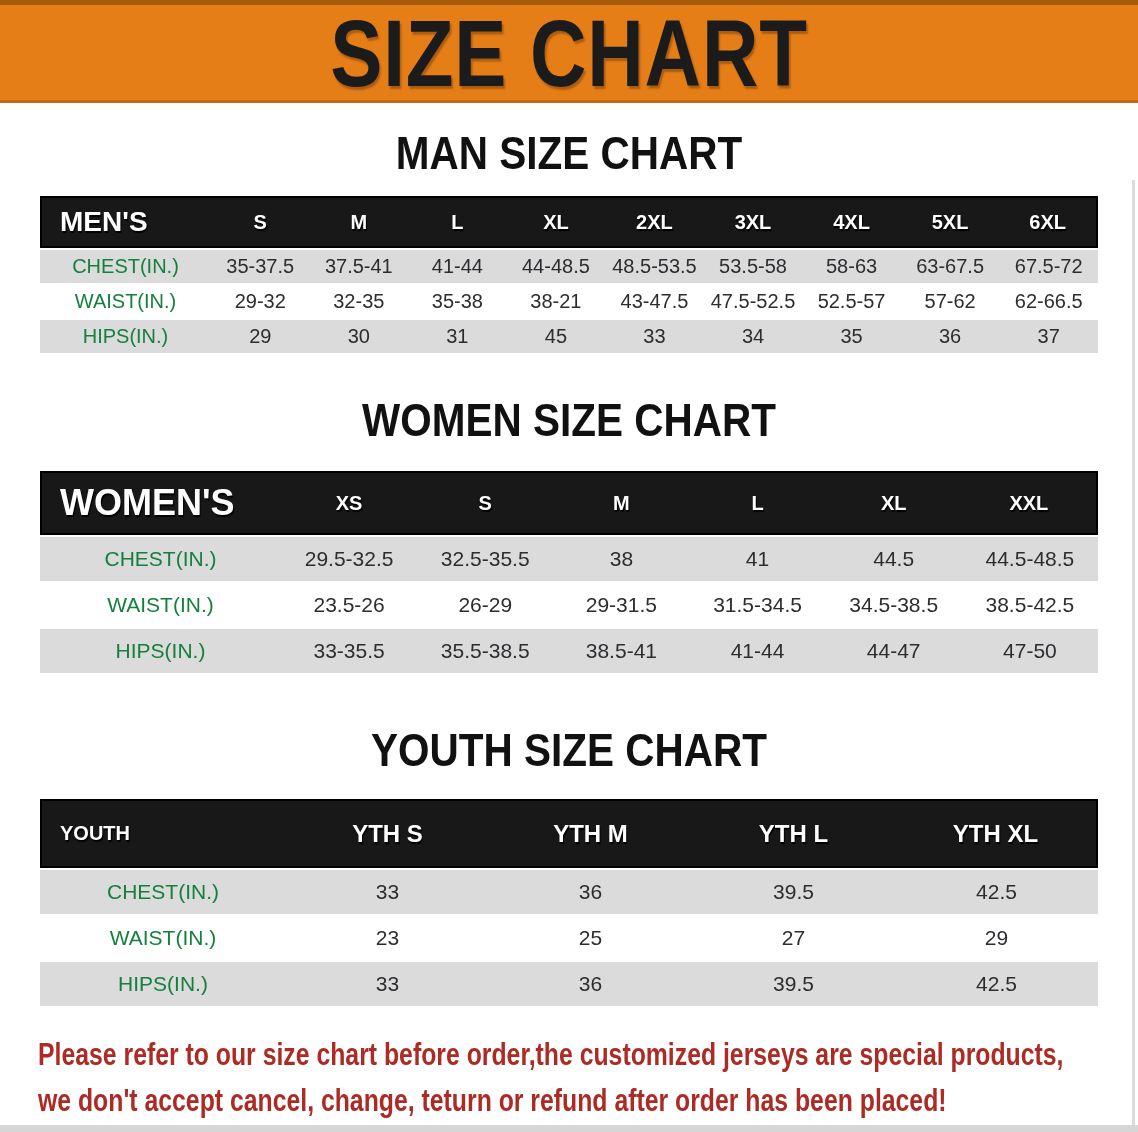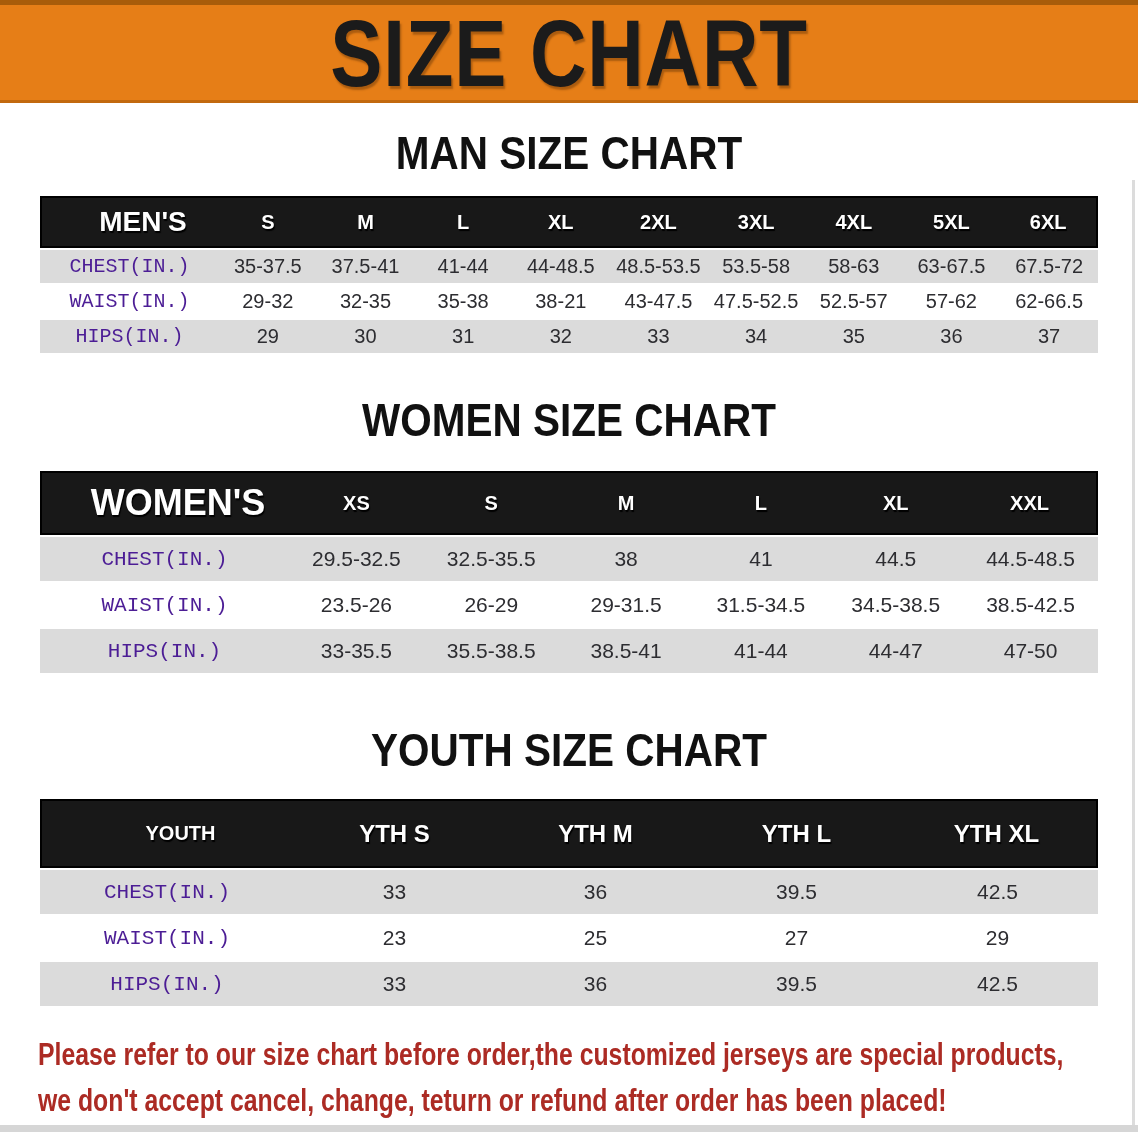--- a/index.html
+++ b/index.html
@@ -44,24 +44,24 @@
     border-collapse: separate; border-spacing: 0 2px;
     table-layout: fixed; text-align: center;
   }
   .size-table th {
     background: var(--header-bg, #181818);
     color: #fff; font-weight: bold;
     border-top: 2px solid #000; border-bottom: 2px solid #000;
     text-shadow: 1px 2px 1px #000;
     overflow: hidden;
   }
-  .size-table th:first-child { border-left: 2px solid #000; text-align: center; padding-left: 26px; margin-left: 28px; }
+  .size-table th:first-child { border-left: 2px solid #000; text-align: left; padding-left: 18px; margin-left: 28px; }
   .size-table th:last-child  { border-right: 2px solid #000; }
   .size-table td { color: #2d2d31; overflow: hidden; }
-  .size-table td:first-child { color: #4c1d95; font-family: Liberation Mono, monospace; }
+  .size-table td:first-child { color: #15803d; }
   .size-table tbody tr:nth-child(odd) td { background: var(--row-gray, #DBDBDB); }
   .size-table tbody tr:nth-child(even) td { background: #ffffff; }
 
   .men   { margin-top: 14px; }
   .men th  { height: 46px; font-size: 20px; }
   .men th:first-child { font-size: 28px; width: 150px; }
   .men td  { height: 31px; font-size: 20px; }
 
   .women { margin-top: 22px; }
   .women th { height: 58px; font-size: 20px; }
@@ -144,21 +144,21 @@
             <td>47.5-52.5</td>
             <td>52.5-57</td>
             <td>57-62</td>
             <td>62-66.5</td>
           </tr>
           <tr>
             <td>HIPS(IN.)</td>
             <td>29</td>
             <td>30</td>
             <td>31</td>
-            <td>32</td>
+            <td>45</td>
             <td>33</td>
             <td>34</td>
             <td>35</td>
             <td>36</td>
             <td>37</td>
           </tr>
         </tbody>
       </table>
   </section>
 

